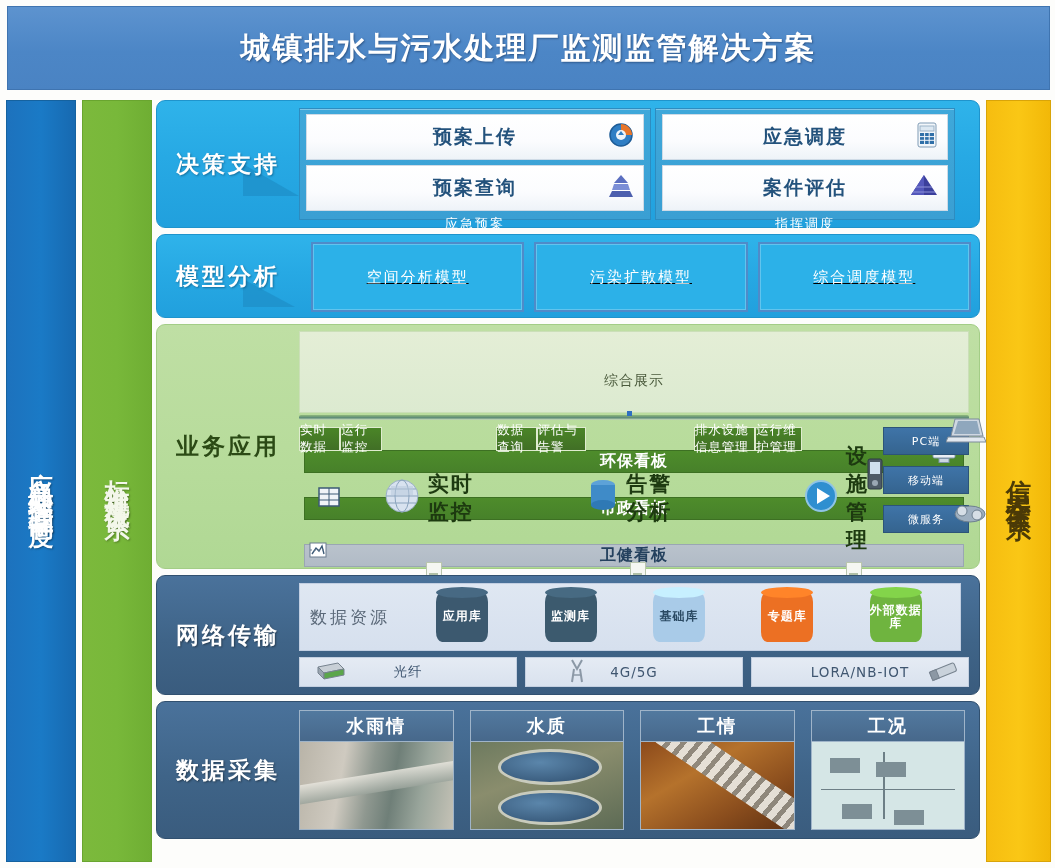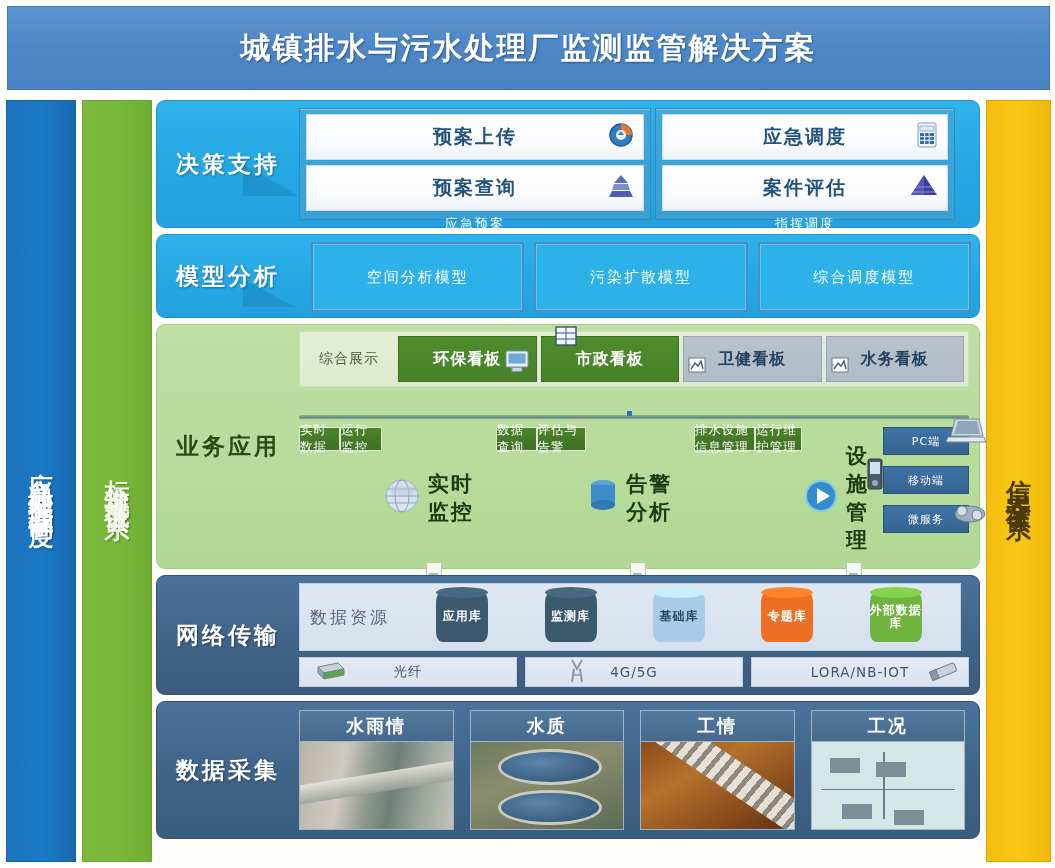--- a/index.html
+++ b/index.html
@@ -100,41 +100,41 @@
     height:82px;
     background:linear-gradient(180deg,#2fb3ea 0%,#27a9e4 45%,#21a0dd 100%);
     border:1px solid #1f94cc;
   }
   #band-model .band-label{color:#ffffff;text-shadow:1px 1px 2px rgba(0,60,95,.5);}
   #band-model .notch{
     position:absolute;left:86px;top:44px;width:0;height:0;
     border-left:52px solid #1e92cb;border-top:28px solid transparent;
     opacity:.85;z-index:1;
   }
-  .model-row{position:absolute;left:12px;top:7px;right:8px;display:flex;gap:10px;}
+  .model-row{position:absolute;left:12px;top:7px;right:8px;display:flex;gap:10px;text-decoration:underline;}
   .model-box{
     flex:1;height:66px;
     background:#2cb1e8;border:2px solid #4f8bc9;
     display:flex;align-items:center;justify-content:center;
     color:#ffffff;font-size:15px;letter-spacing:2px;
     box-shadow:inset 0 0 0 1px rgba(255,255,255,.25);
   }
 
   
   #band-business{
     height:243px;
     background:linear-gradient(180deg,#bfdfa4 0%,#b8dc9c 50%,#b0d894 100%);
     border:1px solid #a3cd86;
   }
   #band-business .band-label{color:#2b4a15;}
   .biz-inner{position:absolute;left:142px;right:10px;top:6px;bottom:6px;}
   .board-row{
-    position:absolute;left:0;right:0;top:0;height:56px;
+    position:absolute;left:0;right:0;top:0;height:82px;
     background:linear-gradient(180deg,#e4eed6 0%,#dcead0 100%);
-    border:1px solid #cbdfb8;display:flex;align-items:stretch;padding:4px;box-sizing:border-box;gap:4px;
+    border:1px solid #cbdfb8;display:flex;align-items:stretch;padding:4px;box-sizing:border-box;gap:24px;flex-direction:column;
   }
   .board-title{
     flex:0 0 90px;display:flex;align-items:center;justify-content:center;
     font-size:14px;color:#4a5a3c;letter-spacing:1px;
   }
   .board{
     flex:1;display:flex;align-items:center;justify-content:center;position:relative;
     font-size:16px;font-weight:bold;letter-spacing:1px;
   }
   .board.green{background:linear-gradient(180deg,#4e8c2b 0%,#47812a 100%);color:#ffffff;border:1px solid #3d7023;}

